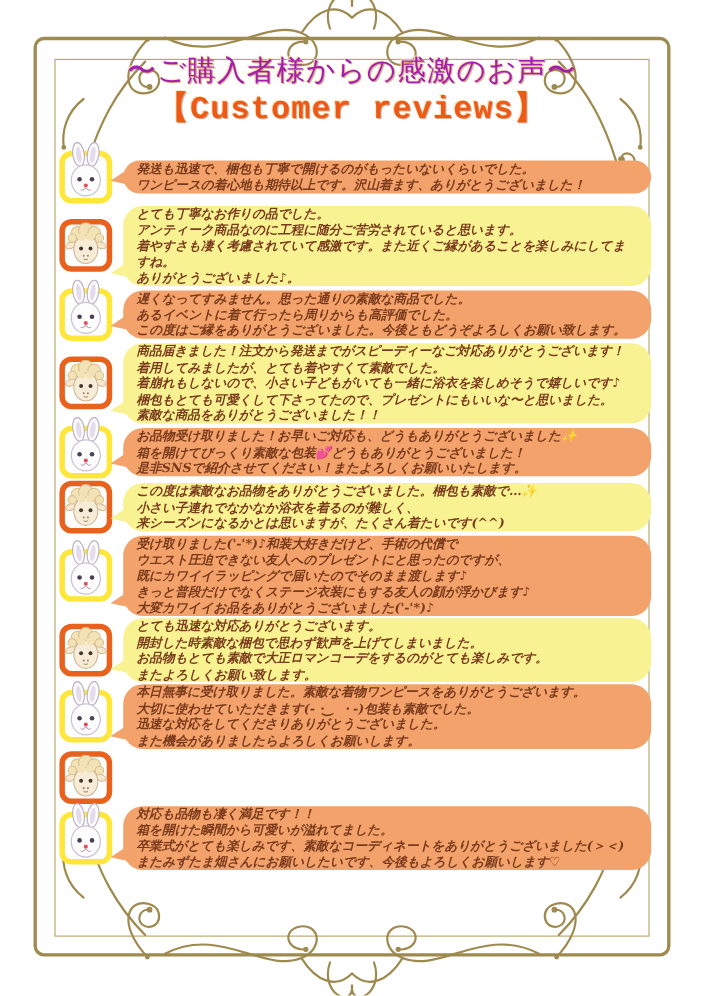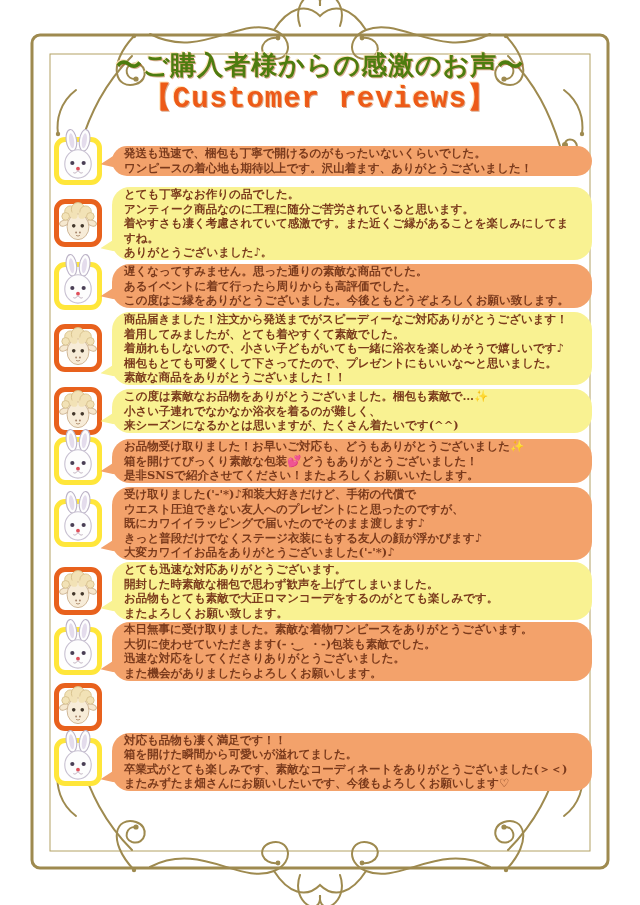--- a/index.html
+++ b/index.html
@@ -7,21 +7,21 @@
     width:640px;height:905px;position:relative;background:#ffffff;
     font-family:"DejaVu Serif","Liberation Serif",serif;
     overflow:hidden;
   }
   .frame-layer{position:absolute;inset:0;pointer-events:none;}
   .title-block{
     position:absolute;top:50px;left:0;width:640px;text-align:center;line-height:1.22;
     z-index:2;
   }
   .title-jp{
-    font-size:26px;font-weight:bold;color:#4d7c0f;letter-spacing:1px;
+    font-size:26px;font-weight:normal;color:#a21caf;letter-spacing:1px;
     text-shadow:1px 1px 0 rgba(176,74,16,.45), -1px -1px 0 rgba(255,226,180,.9);
   }
   .title-en{
     font-size:29px;font-weight:bold;color:#ed5a17;letter-spacing:1px;
     text-shadow:1px 1px 0 rgba(176,74,16,.45), -1px -1px 0 rgba(255,226,180,.9);
     font-family:Liberation Mono, monospace;
   }
   .reviews{
     position:absolute;top:137px;left:54px;width:538px;
     display:flex;flex-direction:column;gap:2px;z-index:2;
@@ -29,21 +29,21 @@
   .review{display:flex;align-items:center;}
   .avatar{
     flex:0 0 auto;width:38px;height:38px;border-radius:11px;background:#fff;
     position:relative;margin-right:10px;
   }
   .avatar.rabbit{border:5px solid #ffe63a;}
   .avatar.sheep{border:5px solid #e8611d;}
   .avatar.rabbit svg{position:absolute;left:0px;top:-13px;width:38px;height:51px;overflow:visible;}
   .avatar.sheep svg{position:absolute;left:0px;top:-2px;width:38px;height:42px;overflow:visible;}
   .bubble{
-    position:relative;flex:1 1 auto;border-radius:18px;padding:0 12px;
+    position:relative;flex:1 1 auto;border-radius:18px;padding:0 12px;font-style:italic;
   }
   .bubble.orange{--bc:#f3a26b;}
   .bubble.yellow{--bc:#f9f292;}
   .bubble{background:var(--bc);}
   .bubble::before{
     content:"";position:absolute;left:-11px;bottom:9px;width:16px;height:15px;
     background:var(--bc);
     clip-path:polygon(100% 0,100% 100%,0 88%);
     transform:rotate(6deg);
   }
@@ -173,42 +173,42 @@
     <div class="bubble yellow">
       <p class="bubble-text">商品届きました！注文から発送までがスピーディーなご対応ありがとうございます！
 着用してみましたが、とても着やすくて素敵でした。
 着崩れもしないので、小さい子どもがいても一緒に浴衣を楽しめそうで嬉しいです♪
 梱包もとても可愛くして下さってたので、プレゼントにもいいな〜と思いました。
 素敵な商品をありがとうございました！！</p>
     </div>
   </div>
 
   <div class="review">
+    <div class="avatar rabbit">
+        <svg>
+          <use href="#rabbit"></use>
+        </svg>
+      </div>
+    <div class="bubble orange">
+      <p class="bubble-text">お品物受け取りました！お早いご対応も、どうもありがとうございました✨
+箱を開けてびっくり素敵な包装💕どうもありがとうございました！
+是非SNSで紹介させてください！またよろしくお願いいたします。</p>
+    </div>
+  </div>
+
+  <div class="review">
     <div class="avatar sheep">
         <svg>
           <use href="#sheep"></use>
         </svg>
       </div>
     <div class="bubble yellow">
       <p class="bubble-text">この度は素敵なお品物をありがとうございました。梱包も素敵で…✨
 小さい子連れでなかなか浴衣を着るのが難しく、
 来シーズンになるかとは思いますが、たくさん着たいです(^^)</p>
-    </div>
-  </div>
-
-  <div class="review">
-    <div class="avatar rabbit">
-        <svg>
-          <use href="#rabbit"></use>
-        </svg>
-      </div>
-    <div class="bubble orange">
-      <p class="bubble-text">お品物受け取りました！お早いご対応も、どうもありがとうございました✨
-箱を開けてびっくり素敵な包装💕どうもありがとうございました！
-是非SNSで紹介させてください！またよろしくお願いいたします。</p>
     </div>
   </div>
 
   <div class="review">
     <div class="avatar rabbit">
         <svg>
           <use href="#rabbit"></use>
         </svg>
       </div>
     <div class="bubble orange">

